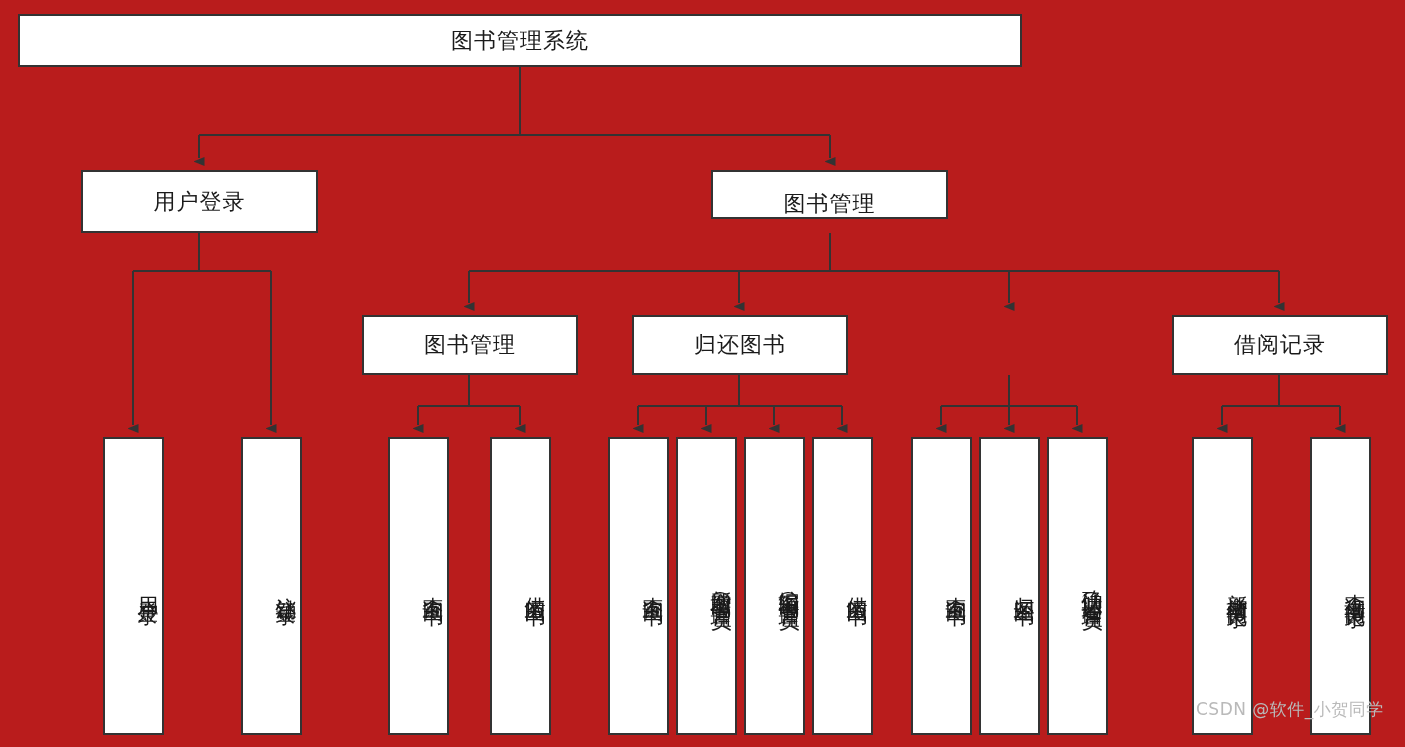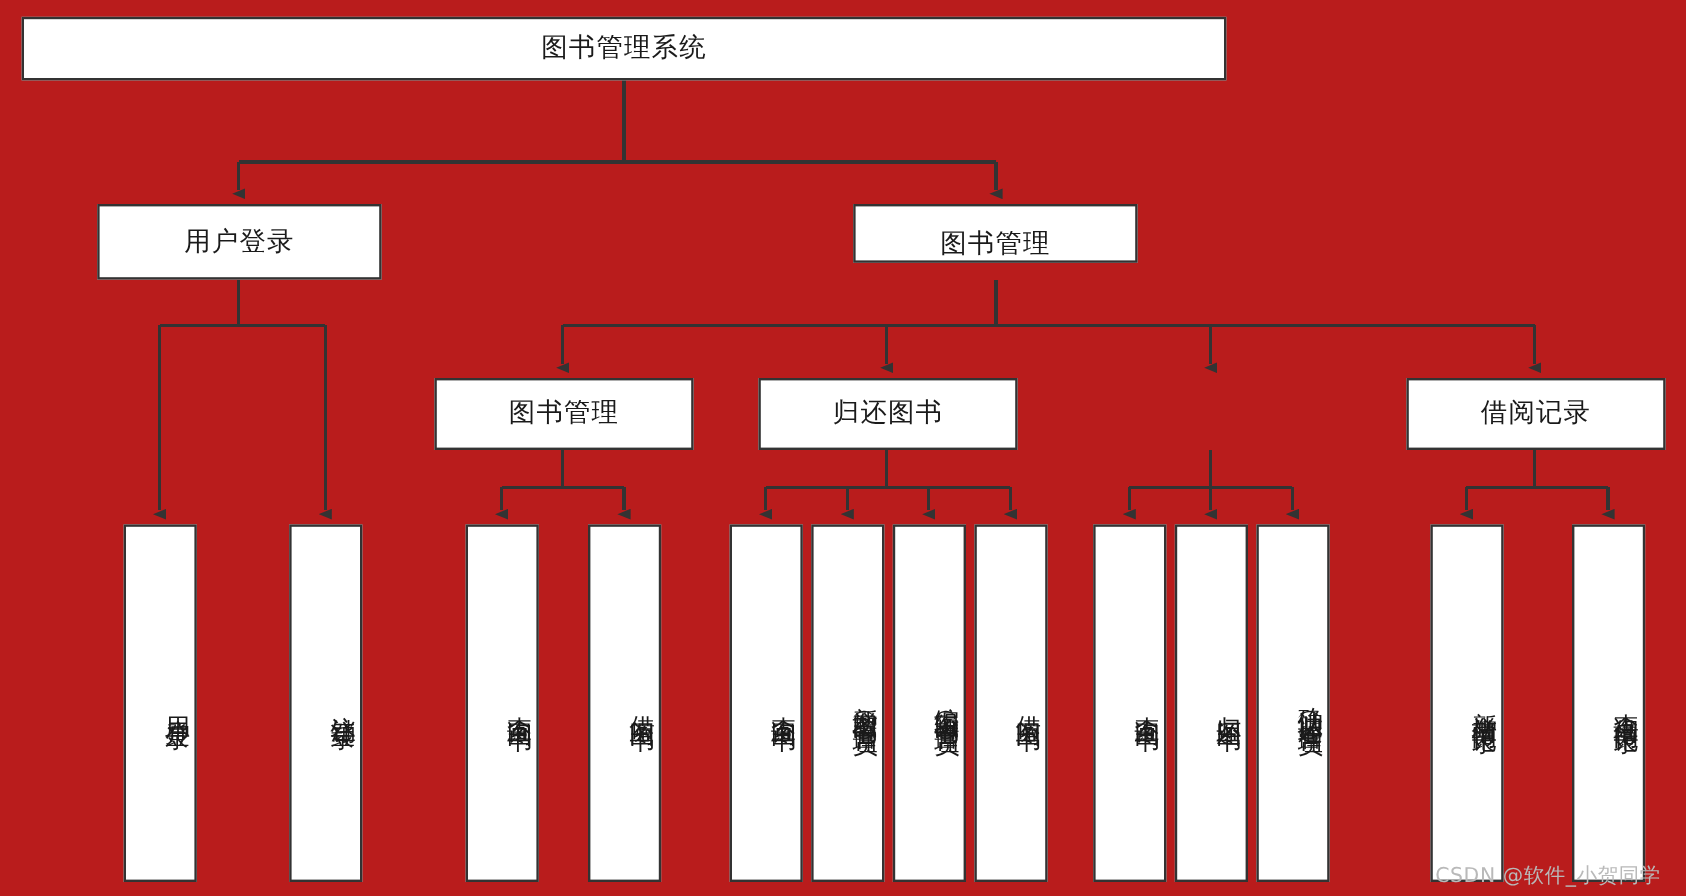--- a/index.html
+++ b/index.html
@@ -179,15 +179,15 @@
     <span class="vlabel">确认归还（管理员）</span>
   </div>
 
   <div class="node vert" style="left:1192px; top:437px; width:61px; height:298px;">
     <span class="vlabel">新增借阅记录</span>
   </div>
   <div class="node vert" style="left:1310px; top:437px; width:61px; height:298px;">
     <span class="vlabel">查询借阅记录</span>
   </div>
 
-  <div class="watermark" style="left:1196px; top:718px;">CSDN @软件_小贺同学</div>
+  <div class="watermark" style="left:1196px; top:698px;">CSDN @软件_小贺同学</div>
 
 </div>
 
 </body></html>

